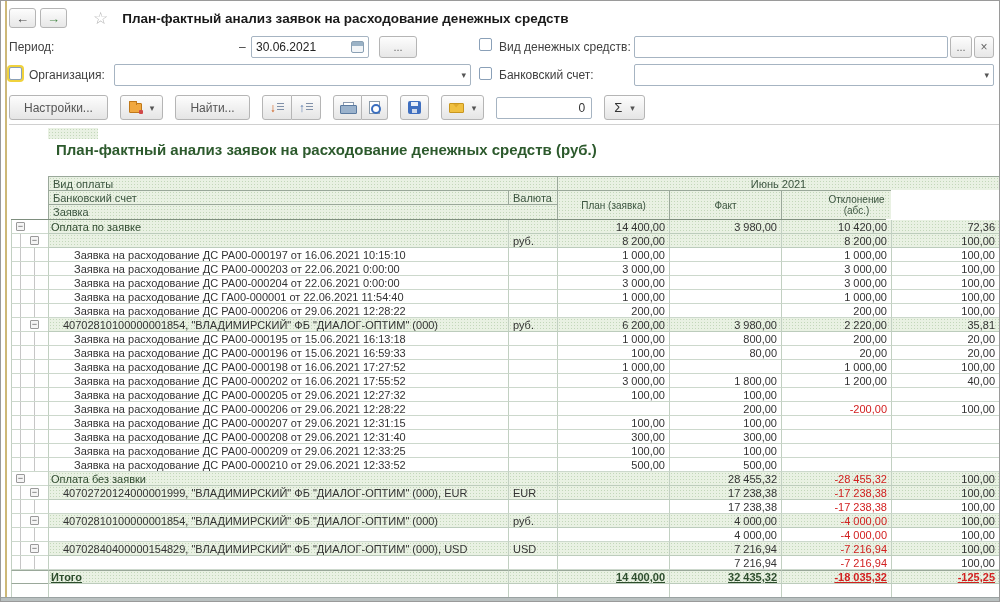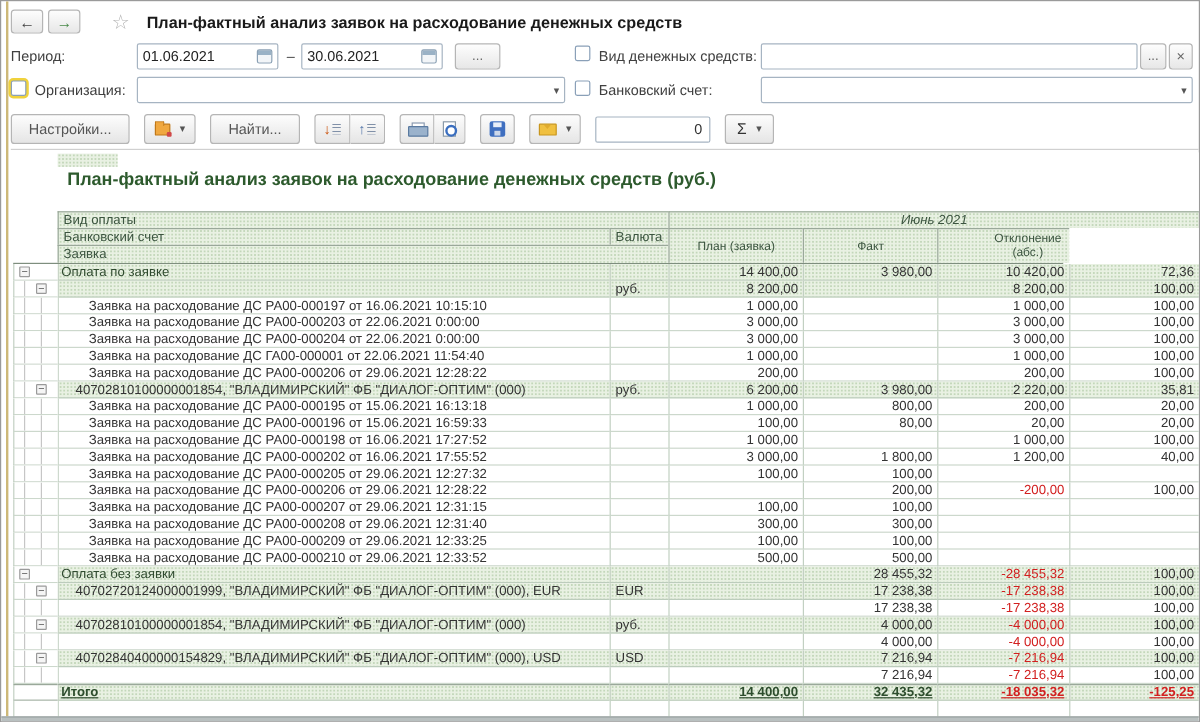--- a/index.html
+++ b/index.html
@@ -63,21 +63,21 @@
   .greenpat { background-color:#e9f1e3; background-image:radial-gradient(#c3d7ba .8px, transparent 1px); background-size:3px 3px; }
   .corner { position:absolute; left:37px; top:1px; width:50px; height:11px; }
   .rtitle { position:absolute; left:45px; top:14px; font-size:15px; font-weight:bold; color:#2d5a2d; }
 
   .grid { position:absolute; left:0; top:49px; width:875px; }
   .hrowA { display:flex; height:14px; }
   .hrowBC { display:flex; height:29px; }
   .hg { width:37px; flex:0 0 auto; }
   .hcell { border-left:1px solid #9aa89a; border-top:1px solid #9aa89a; color:#3c5540; padding:0 4px; display:flex; align-items:center; overflow:hidden; white-space:nowrap; }
   .hspan { width:509px; flex:0 0 auto; }
-  .hperiod { width:443px; flex:0 0 auto; justify-content:center; border-right:1px solid #9aa89a;font-style:italic; }
+  .hperiod { width:443px; flex:0 0 auto; justify-content:center; border-right:1px solid #9aa89a; }
   .hleft { width:509px; flex:0 0 auto; display:flex; flex-direction:column; }
   .hrB { display:flex; height:14px; }
   .hrC { display:flex; height:15px; }
   .hbank { width:460px; flex:0 0 auto; }
   .hcur { width:49px; flex:0 0 auto; }
   .hreq { width:509px; flex:0 0 auto; }
   .hcol { width:112px; flex:0 0 auto; justify-content:center; text-align:center; white-space:normal; line-height:11px; font-size:10px; align-items:center; }
   .hcol.c3 { width:110px;padding-left:44px; } .hcol.c4 { width:109px; border-right:1px solid #9aa89a; }
   .hdrblock { border-bottom:1px solid #7e8e7e; }
 
@@ -114,24 +114,20 @@
       </div>
     <div class="navbtn fwd">
         <span>→</span>
       </div>
     <span class="star">☆</span>
     <span class="wtitle">План-фактный анализ заявок на расходование денежных средств</span>
   </div>
 
   <div class="frow1">
     <span class="f-label abs" style="left:0;top:5px">Период:</span>
-    <div class="inp abs" style="left:105px;top:1px;width:118px">
-      <input value="01.06.2021" style="">
-      <span class="cal"></span>
-    </div>
     <span class="f-label abs" style="left:230px;top:5px">–</span>
     <div class="inp abs" style="left:242px;top:1px;width:118px">
       <input value="30.06.2021" style="">
       <span class="cal"></span>
     </div>
     <div class="smallbtn abs" style="left:370px;top:1px;width:38px">...</div>
     <span class="chk abs" style="left:470px;top:3px"></span>
     <span class="f-label abs" style="left:490px;top:5px">Вид денежных средств:</span>
     <div class="inp abs" style="left:625px;top:1px;width:314px">
       <input value="" style="">

